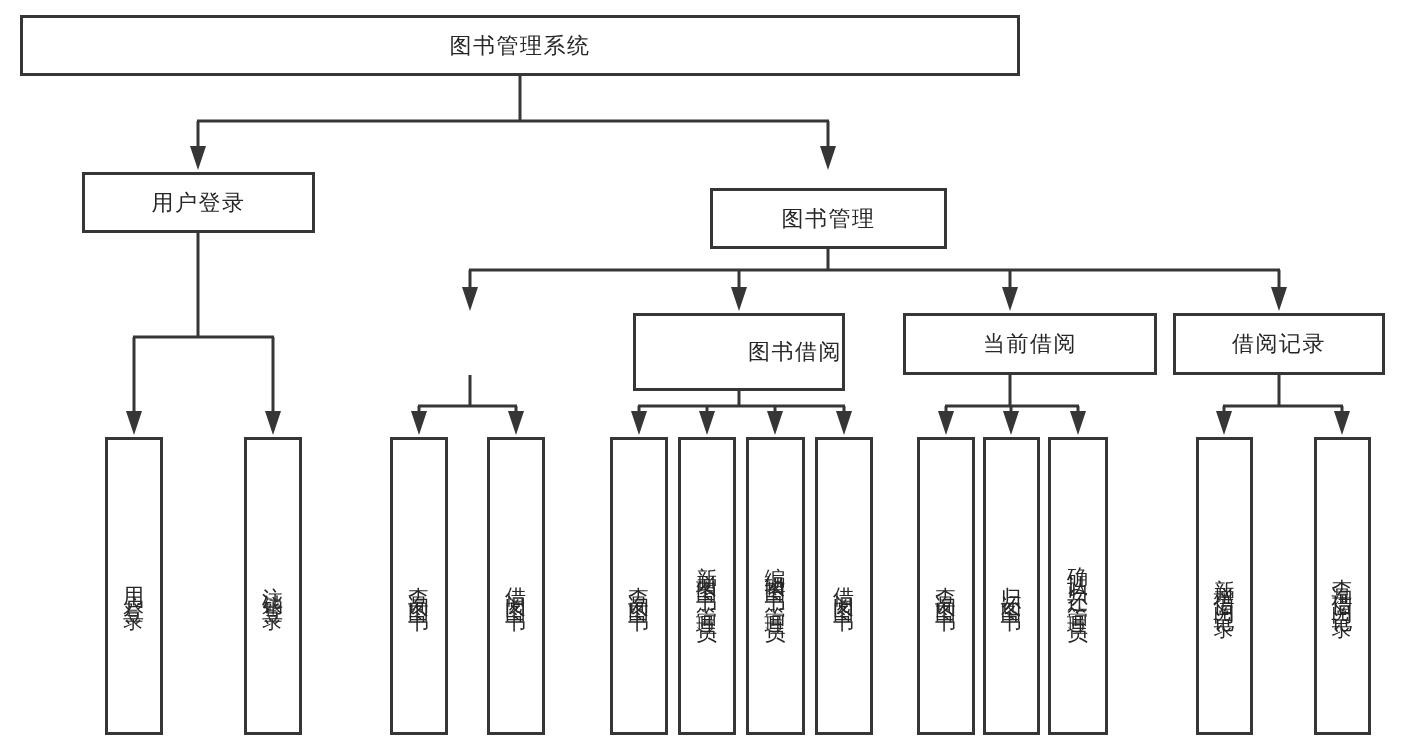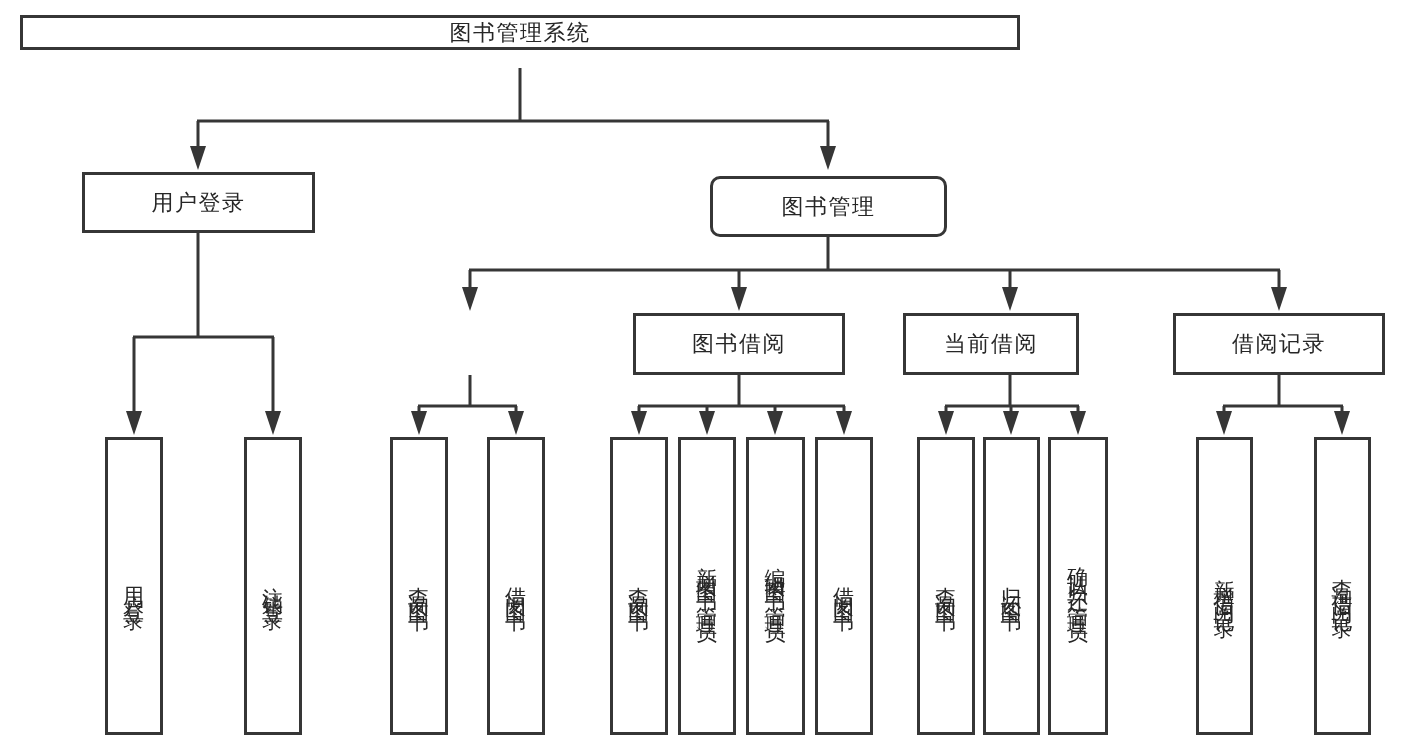--- a/index.html
+++ b/index.html
@@ -64,35 +64,35 @@
       <polygon points="1003,411 1019,411 1011,435"></polygon>
       <polygon points="1070,411 1086,411 1078,435"></polygon>
     </g>
     <g>
       <path d="M1279 375 L1279 406 M1223 406 L1343 406 M1224 406 L1224 415 M1342 406 L1342 415"></path>
       <polygon points="1216,411 1232,411 1224,435"></polygon>
       <polygon points="1334,411 1350,411 1342,435"></polygon>
     </g>
   </svg>
 
-  <div class="node h-node" style="left:20px;top:15px;width:1000px;height:35px;">
+  <div class="node h-node" style="left:20px;top:15px;width:1000px;height:61px;">
     <span>图书管理系统</span>
   </div>
 
   <div class="node h-node" style="left:82px;top:172px;width:233px;height:61px;">
     <span>用户登录</span>
   </div>
-  <div class="node h-node" style="left:710px;top:176px;width:237px;height:61px;border-radius:10px;">
+  <div class="node h-node" style="left:710px;top:188px;width:237px;height:61px;">
     <span>图书管理</span>
   </div>
 
-  <div class="node h-node" style="left:633px;top:313px;width:212px;height:62px;">
+  <div class="node h-node" style="left:633px;top:313px;width:212px;height:78px;justify-content:flex-end;">
     <span>图书借阅</span>
   </div>
-  <div class="node h-node" style="left:903px;top:313px;width:176px;height:62px;">
+  <div class="node h-node" style="left:903px;top:313px;width:254px;height:62px;">
     <span>当前借阅</span>
   </div>
   <div class="node h-node" style="left:1173px;top:313px;width:212px;height:62px;">
     <span>借阅记录</span>
   </div>
 
   <div class="node v-node" style="left:105px;top:437px;width:58px;height:298px;">
     <span>用户登录</span>
   </div>
   <div class="node v-node" style="left:244px;top:437px;width:58px;height:298px;">

